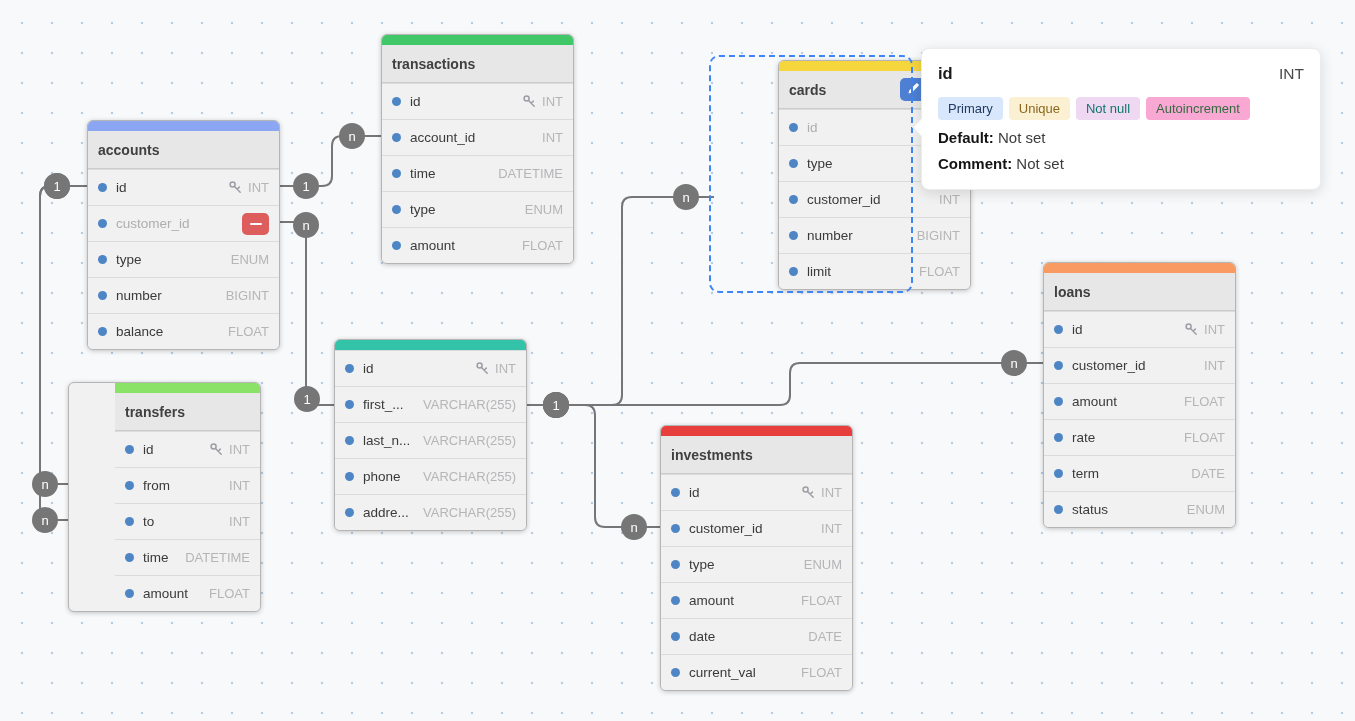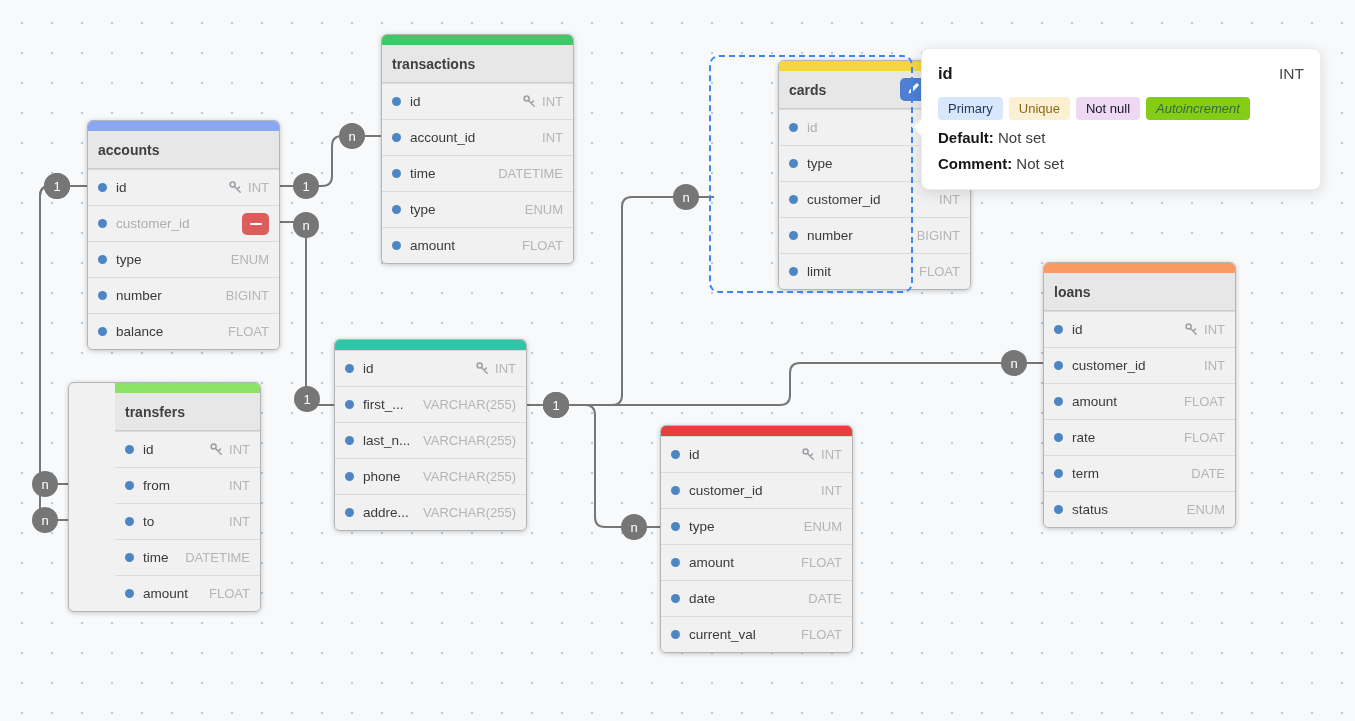--- a/index.html
+++ b/index.html
@@ -383,20 +383,23 @@
         <div class="row">
           <span class="dot"></span>
           <span class="fname">limit</span>
           <span class="ftype">
             <span>FLOAT</span>
           </span>
         </div>
       </div>
       <div class="table" style="left: 660px; top: 425px;">
         <div class="strip" style="background: rgb(231, 62, 62);"></div>
+        <div class="thead">
+          <span>investments</span>
+        </div>
         <div class="row">
           <span class="dot"></span>
           <span class="fname">id</span>
           <span class="ftype">
             <span style="display: flex;">
               <svg width="15" height="15" viewBox="0 0 15 15" aria-hidden="true">
                 <circle cx="4.6" cy="4.6" r="2.5" fill="none" stroke="#9d9da6" stroke-width="1.5"></circle>
                 <path d="M6.5 6.5 L12.2 12.2 M9.2 9.2 L11.3 7.1" fill="none" stroke="#9d9da6" stroke-width="1.5" stroke-linecap="round"></path>
               </svg>
             </span>
@@ -498,22 +501,22 @@
 
   <div id="tooltip">
     <div class="tt-notch"></div>
     <div class="tt-head">
       <span class="tt-name">id</span>
       <span class="tt-type">INT</span>
     </div>
     <div class="tt-badges" id="tt-badges">
         <span class="badge" style="background: rgb(217, 231, 252); color: rgb(32, 58, 97);">Primary</span>
         <span class="badge" style="background: rgb(251, 240, 210); color: rgb(138, 103, 29);">Unique</span>
-        <span class="badge" style="background: rgb(239, 216, 242); color: #0f172a;">Not null</span>
-        <span class="badge" style="background: #84cc16; color: rgb(53, 106, 64); font-style: italic;">Autoincrement</span>
+        <span class="badge" style="background: rgb(239, 216, 242); color: #0f766e;">Not null</span>
+        <span class="badge" style="background: #f9a8d4; color: rgb(53, 106, 64);">Autoincrement</span>
       </div>
     <div class="tt-line">
       <b>Default:</b>
       <span>Not set</span>
     </div>
     <div class="tt-line">
       <b>Comment:</b>
       <span>Not set</span>
     </div>
   </div>

